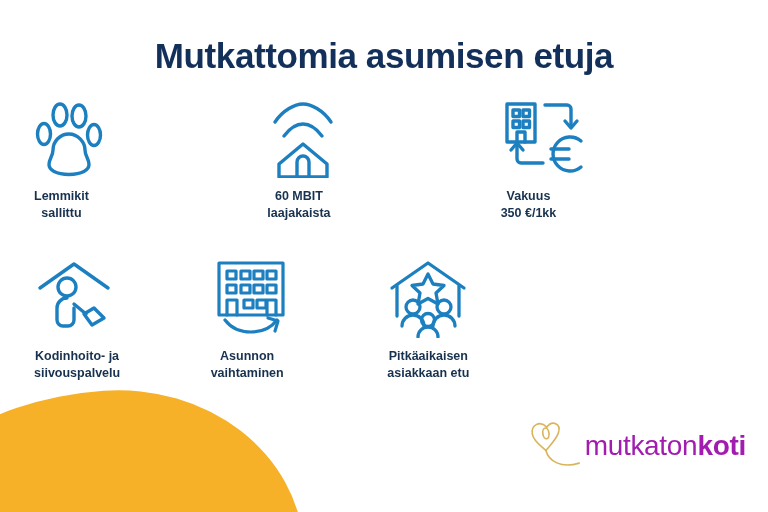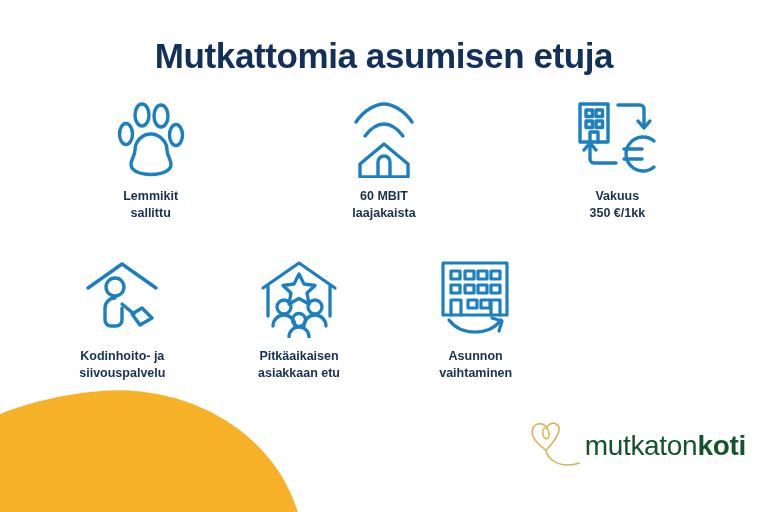--- a/index.html
+++ b/index.html
@@ -36,21 +36,21 @@
 
   
   .row{position:absolute; z-index:2; display:flex;}
   .row-top{left:34px; top:98px; width:700px;}
   .row-bottom{left:34px; top:258px; width:530px;}
 
   .cell{
     flex:1 1 0;
     display:flex;
     flex-direction:column;
-    align-items:center;
+    align-items:flex-start;
   }
   .icon-wrap{
     height:82px;
     display:flex;
     align-items:center;
     justify-content:center;
   }
   .cap{
     margin-top:8px;
     text-align:center;
@@ -64,21 +64,21 @@
   
   .logo{
     position:absolute;
     right:22px; bottom:38px;
     display:flex; align-items:center;
     z-index:3;
   }
   .logo-mark{width:54px;height:56px;margin-right:4px;}
   .logo-text{
     font-size:28px;
-    color:#14532d;
+    color:#a21caf;
     letter-spacing:-0.3px;
     white-space:nowrap;
   }
   .logo-text .light{font-weight:400;}
   .logo-text .bold{font-weight:bold;}
 </style>
 </head>
 <body>
 
 <div id="stage">
@@ -156,44 +156,20 @@
 
           <path d="M33 38 a10 10 0 0 0 -10 10 v12 a6 6 0 0 0 6 6 h5 a6 6 0 0 0 6 -6 V48"></path>
 
           <path d="M40 44 L52 54"></path>
 
           <path d="M50 54 L60 48 L70 58 L58 65 Z"></path>
         </svg>
       </div>
       <div class="cap">Kodinhoito- ja
 siivouspalvelu</div>
-    </div>
-
-    <div class="cell">
-      <div class="icon-wrap">
-        <svg width="82" height="78" viewBox="0 0 82 78" fill="none" stroke="#1C7FC0" stroke-width="3.3" stroke-linecap="round" stroke-linejoin="round">
-
-          <path d="M5 28 L41 3 L77 28"></path>
-          <path d="M10 26 V56"></path>
-          <path d="M72 26 V56"></path>
-
-          <path d="M41 14 l5 10 11 1.5 -8 7.5 2 11 -10 -5.5 -10 5.5 2 -11 -8 -7.5 11 -1.5 Z"></path>
-
-          <circle cx="26" cy="47" r="7"></circle>
-          <path d="M15 66 a11 11 0 0 1 22 0"></path>
-
-          <circle cx="57" cy="47" r="7"></circle>
-          <path d="M46 66 a11 11 0 0 1 22 0"></path>
-
-          <circle cx="41" cy="60" r="6.5"></circle>
-          <path d="M31 77 a10 10 0 0 1 20 0"></path>
-        </svg>
-      </div>
-      <div class="cap">Pitkäaikaisen
-asiakkaan etu</div>
     </div>
 
     <div class="cell">
       <div class="icon-wrap">
         <svg width="82" height="78" viewBox="0 0 82 78" fill="none" stroke="#1C7FC0" stroke-width="3.2" stroke-linecap="round" stroke-linejoin="round">
           <rect x="8" y="3" width="64" height="52"></rect>
           <rect x="16" y="11" width="9" height="8"></rect>
           <rect x="30" y="11" width="9" height="8"></rect>
           <rect x="43" y="11" width="9" height="8"></rect>
           <rect x="56" y="11" width="9" height="8"></rect>
@@ -206,20 +182,44 @@
           <rect x="46" y="40" width="9" height="8"></rect>
           <path d="M56 55 V40 h9 v15"></path>
 
           <path d="M14 60 C26 76 54 76 66 60"></path>
           <path d="M57 58 l10 3 -3 10"></path>
         </svg>
       </div>
       <div class="cap">Asunnon
 vaihtaminen</div>
     </div>
+
+    <div class="cell">
+      <div class="icon-wrap">
+        <svg width="82" height="78" viewBox="0 0 82 78" fill="none" stroke="#1C7FC0" stroke-width="3.3" stroke-linecap="round" stroke-linejoin="round">
+
+          <path d="M5 28 L41 3 L77 28"></path>
+          <path d="M10 26 V56"></path>
+          <path d="M72 26 V56"></path>
+
+          <path d="M41 14 l5 10 11 1.5 -8 7.5 2 11 -10 -5.5 -10 5.5 2 -11 -8 -7.5 11 -1.5 Z"></path>
+
+          <circle cx="26" cy="47" r="7"></circle>
+          <path d="M15 66 a11 11 0 0 1 22 0"></path>
+
+          <circle cx="57" cy="47" r="7"></circle>
+          <path d="M46 66 a11 11 0 0 1 22 0"></path>
+
+          <circle cx="41" cy="60" r="6.5"></circle>
+          <path d="M31 77 a10 10 0 0 1 20 0"></path>
+        </svg>
+      </div>
+      <div class="cap">Pitkäaikaisen
+asiakkaan etu</div>
+    </div>
   </div>
 
   <div class="logo">
     <svg class="logo-mark" viewBox="0 0 60 62" fill="none" stroke="#D9B45B" stroke-width="1.8" stroke-linecap="round">
       <path d="M22 10 C14 2 4 8 6 18 C7.5 26 16 31 21 36"></path>
       <path d="M22 10 C28 2 38 6 35 16 C33 23 26 30 21 36"></path>
       <ellipse cx="21" cy="17" rx="3.4" ry="6" transform="rotate(-8 21 17)"></ellipse>
       <path d="M21 36 C24 48 38 56 58 50"></path>
     </svg>
     <div class="logo-text">

